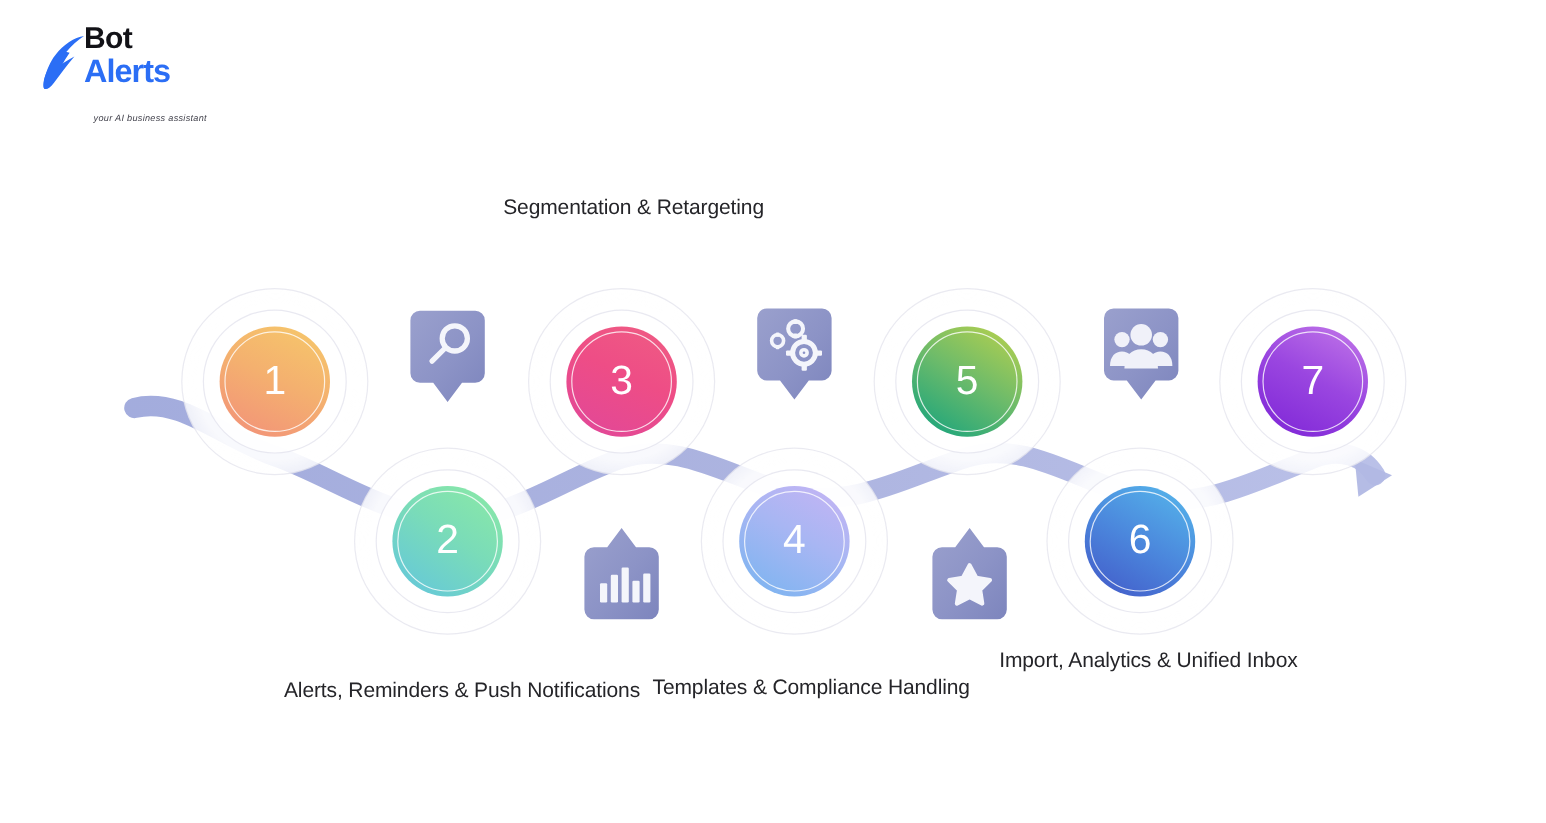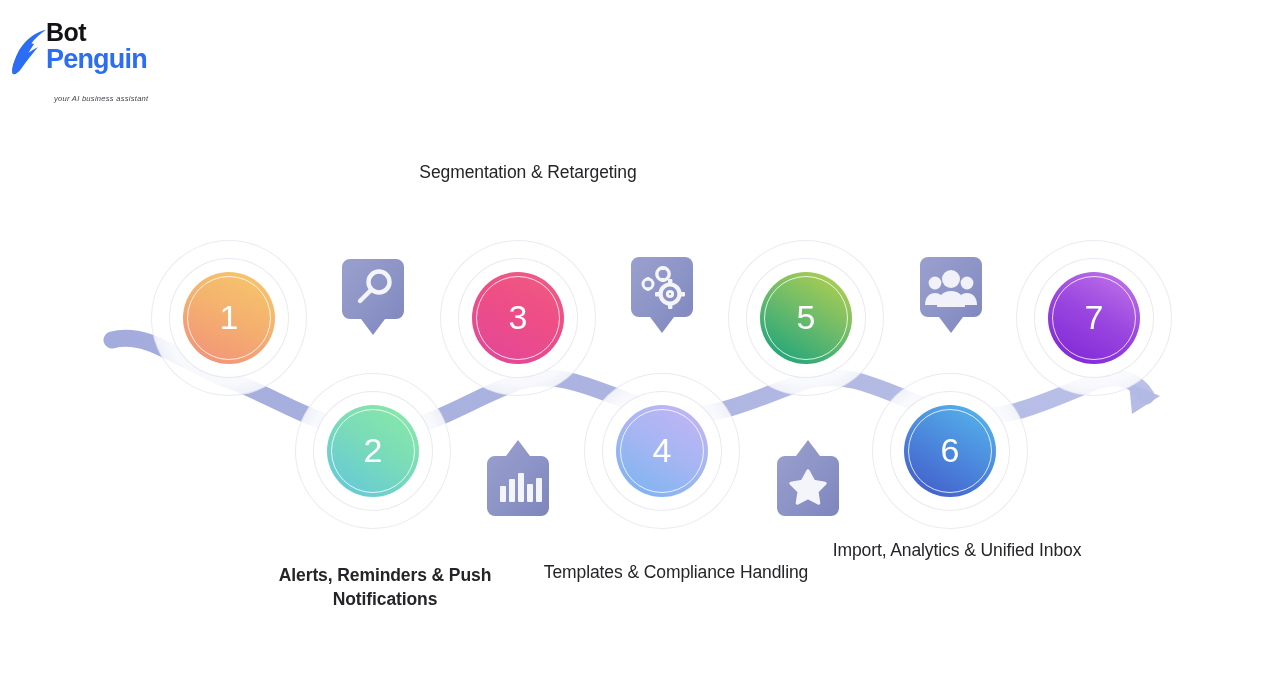--- a/index.html
+++ b/index.html
@@ -12,21 +12,21 @@
     height: 686px;
     overflow: hidden;
     font-family: "Liberation Sans", sans-serif;
     color: #2b2b31;
     position: relative;
   }
 
   
   #brand-logo {
     position: absolute;
-    left: 8px;
+    left: 32px;
     top: 20px;
     width: 170px;
     height: 70px;
   }
   #brand-logo .bird {
     position: absolute;
     left: 0;
     top: 8px;
     width: 40px;
     height: 48px;
@@ -160,21 +160,21 @@
 
 <div id="brand-logo">
   <span class="bird">
     <svg width="40" height="48" viewBox="0 0 40 48">
       <path d="M38 2 C30 3 21 9 14 18 C10 23 7 30 5 38 C4 42 4 45 5 46 C7 47 10 45 13 41 C18 34 24 26 30 19 C24 22 18 26 13 31 C18 21 27 9 38 2 Z" fill="#2b6ef5"></path>
       <path d="M19 14 C13 20 8 28 5 37 C4 41 4 45 5 46 C8 46 11 43 14 38 C17 31 21 23 26 16 Z" fill="#2b6ef5"></path>
     </svg>
   </span>
   <span class="wordmark">
     <span class="line-bot">Bot</span>
-    <span class="line-penguin">Penguin</span>
+    <span class="line-penguin">Alerts</span>
   </span>
   <span class="tagline">your AI business assistant</span>
 </div>
 
 <div id="journey-stage">
 
   <svg id="wave-ribbon" width="1288" height="686">
     <defs>
       <linearGradient id="ribbonGrad" x1="0" y1="0" x2="1" y2="0">
         <stop offset="0%" stop-color="#9ba5da"></stop>
@@ -345,17 +345,17 @@
         <path d="M9,52 C9,44 13.5,40 19,40 C24.5,40 29,44 29,52 Z"></path>
         <circle cx="51" cy="30" r="6.4"></circle>
         <path d="M41,52 C41,44 45.5,40 51,40 C56.5,40 61,44 61,52 Z"></path>
         <circle cx="35" cy="26" r="9"></circle>
         <path d="M21,54 C21,43.5 27,38 35,38 C43,38 49,43.5 49,54 Z"></path>
       </g>
     </svg>
   </div>
 
   <div class="caption" style="left:528px; top:160px;">Segmentation &amp; Retargeting</div>
-  <div class="caption" style="left:385px; top:563px;font-weight:bold;">Alerts, Reminders &amp; Push Notifications</div>
+  <div class="caption" style="left:385px; top:563px;">Alerts, Reminders &amp; Push Notifications</div>
   <div class="caption" style="left:676px; top:560px;">Templates &amp; Compliance Handling</div>
   <div class="caption" style="left:957px; top:538px;">Import, Analytics &amp; Unified Inbox</div>
 
 </div>
 
 </body></html>

